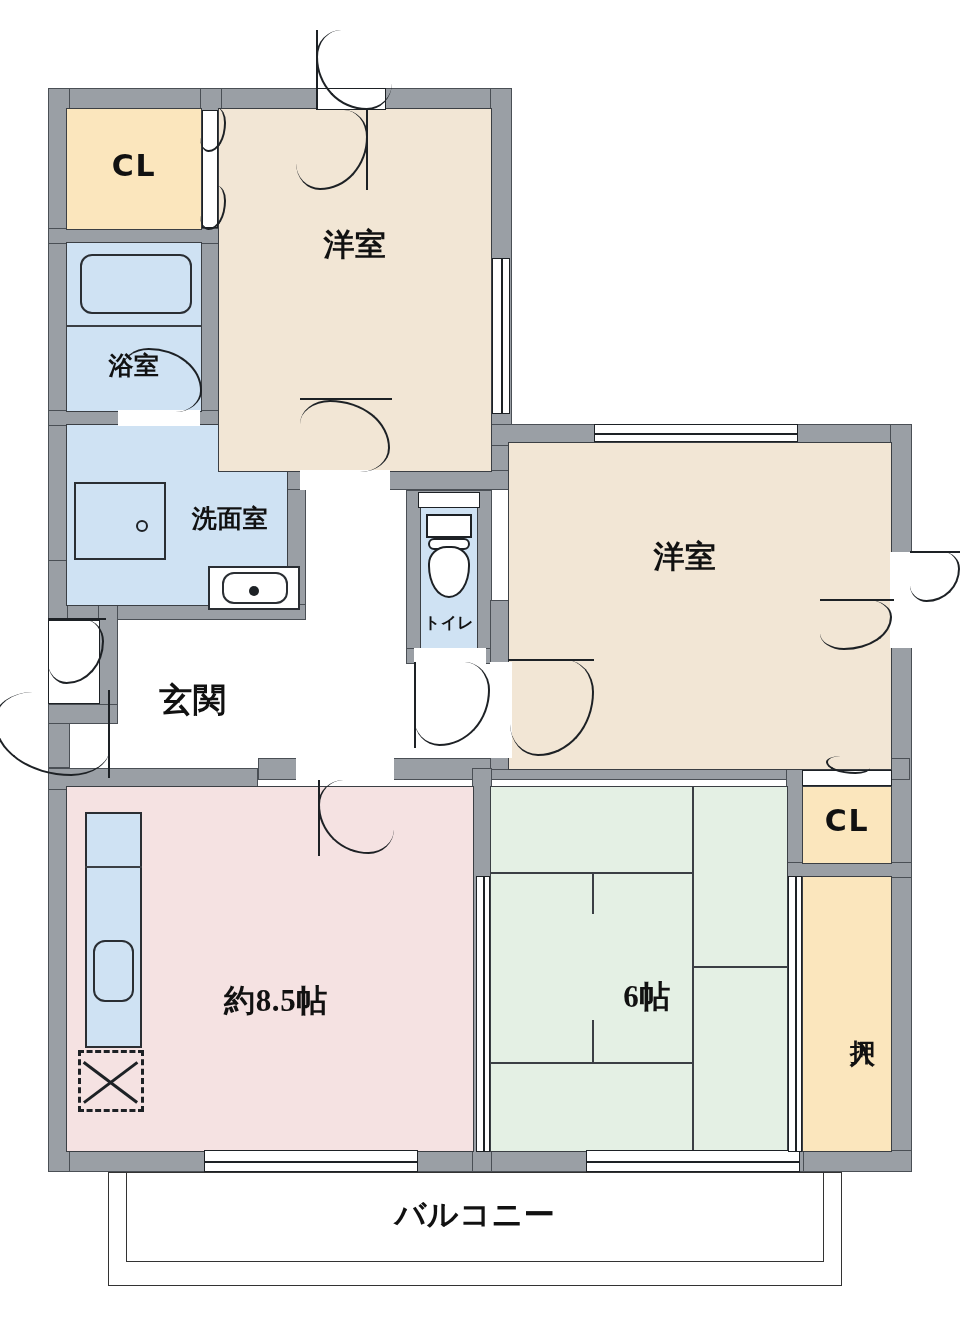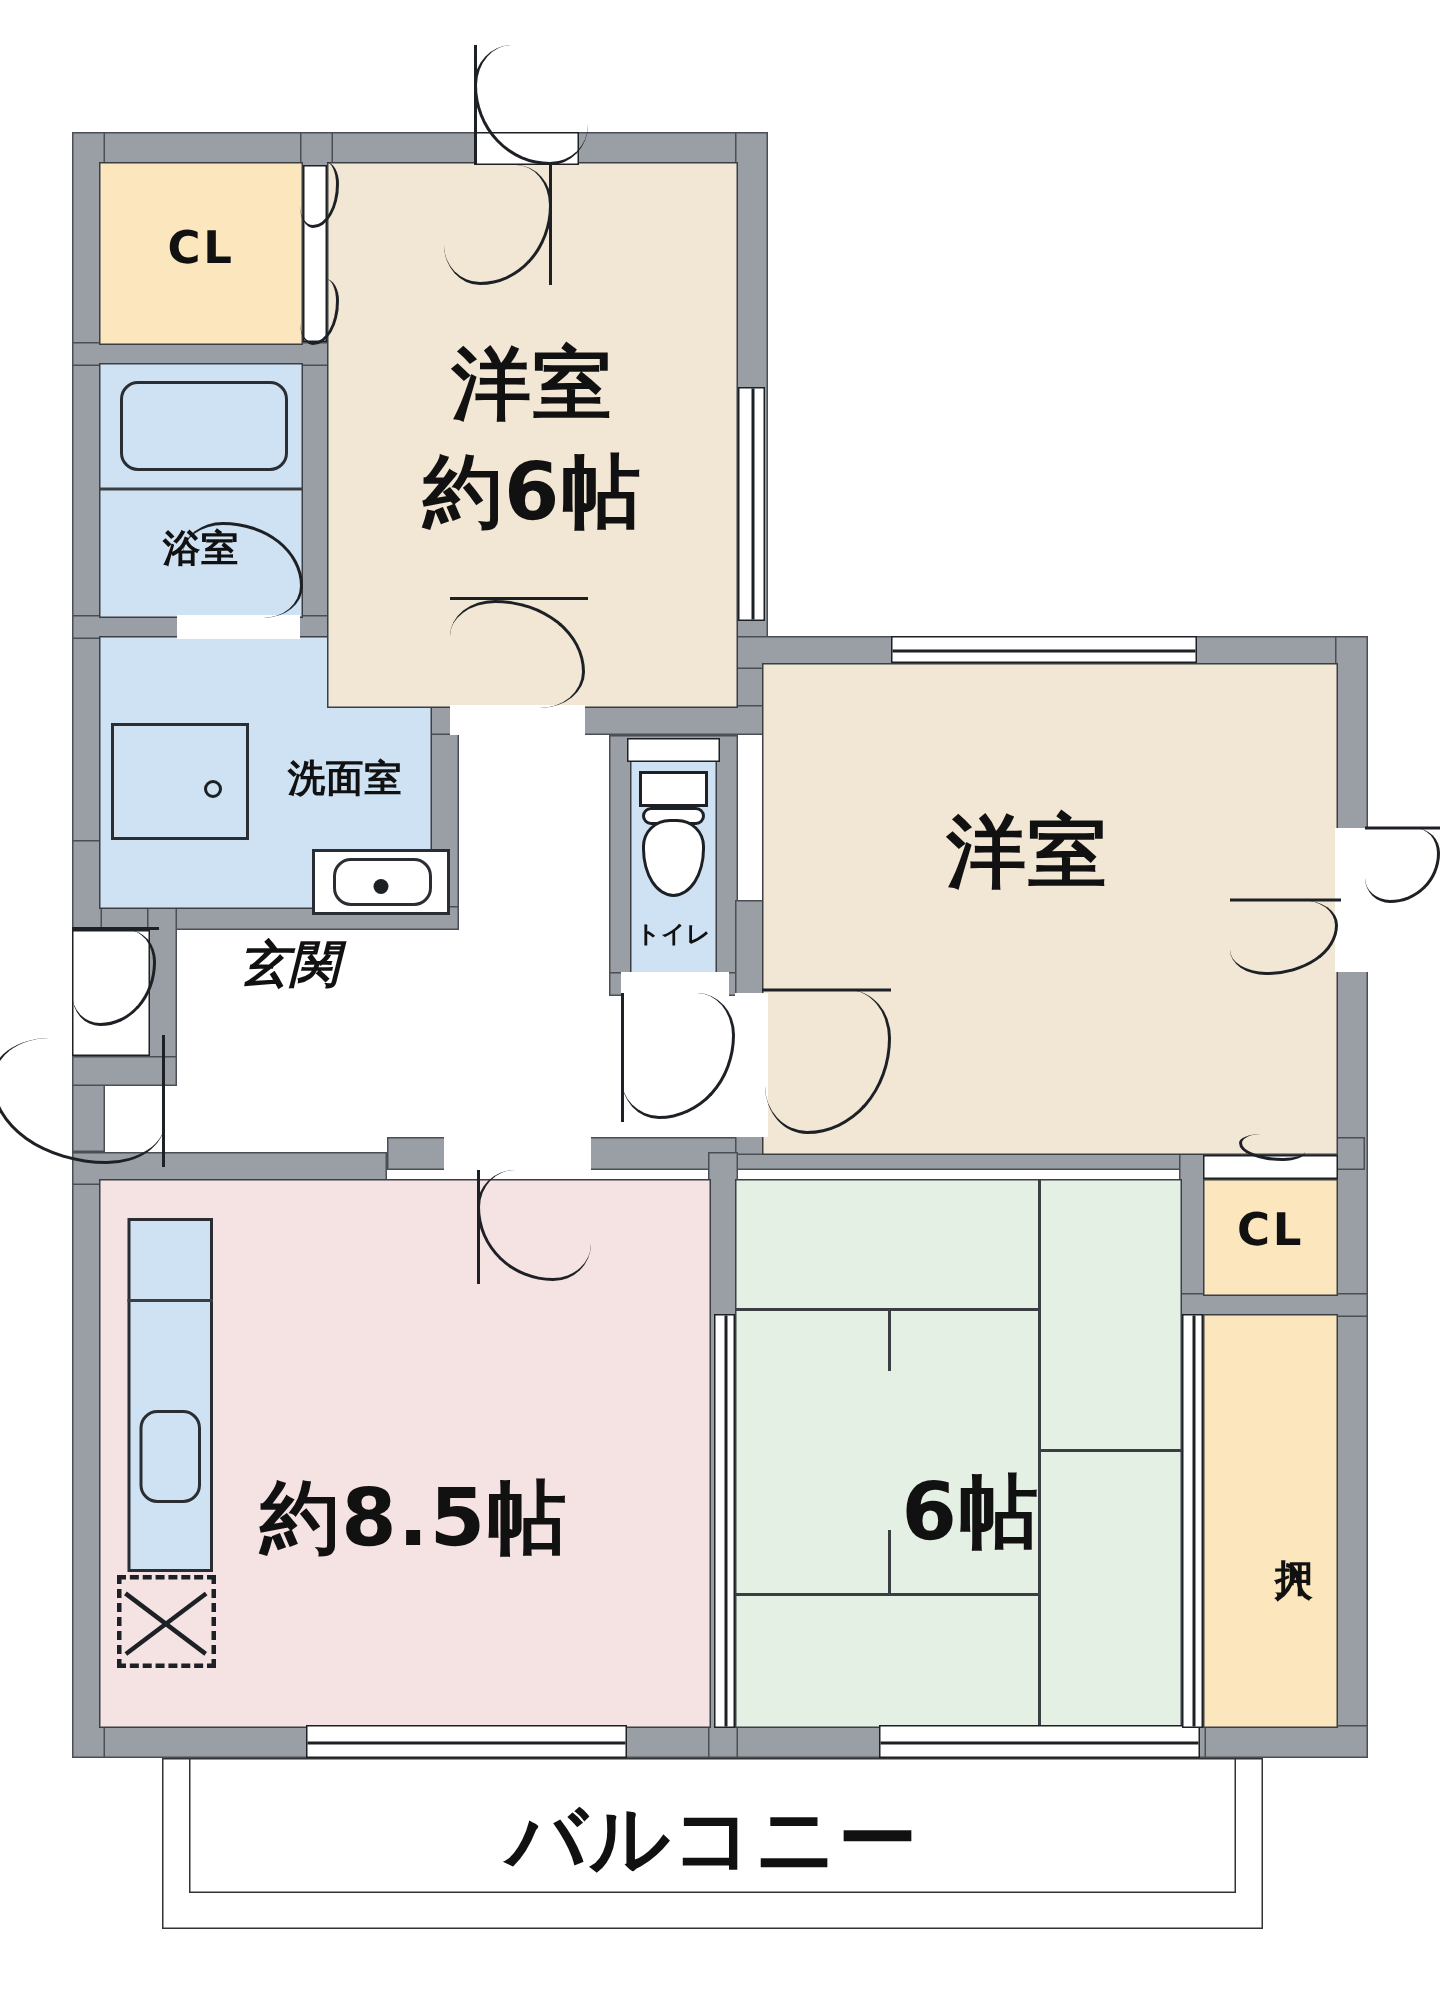--- a/index.html
+++ b/index.html
@@ -11,21 +11,21 @@
   .room      {position:absolute;box-sizing:border-box;border:1.6px solid #3b3f44;}
   .fill-yo   {background:#f2e6d5;}   
   .fill-pink {background:#f5e2e2;}   
   .fill-green{background:#e4f0e4;}   
   .fill-blue {background:#cfe2f3;}   
   .fill-cl   {background:#fbe6bd;}
 
   .label{position:absolute;color:#111;text-align:center;white-space:nowrap;
          font-family:"DejaVu Sans","Liberation Sans",sans-serif;font-weight:700;
          letter-spacing:0.02em;line-height:1.08;}
-  .lbl-lg{font-size:53px;}
+  .lbl-lg{font-size:31px;font-family:Liberation Serif, serif;}
   .lbl-md{font-size:33px;}
   .lbl-sm{font-size:25px;}
   .lbl-xs{font-size:16px;}
   .lbl-cl{font-size:30px;font-weight:600;letter-spacing:.06em;}
   .vert{writing-mode:vertical-rl;text-orientation:upright;}
 
   .line{position:absolute;background:#1d2125;}
   .hline{height:2px;}
   .vline{width:2px;}
   .thin{background:#3b3f44;}
@@ -212,24 +212,23 @@
   <div class="balcony" style="left:126px; top:1172px; width:698px; height:90px;"></div>
 
   <div class="label lbl-cl" style="left:86px; top:150px; width:96px;">CL</div>
 
   <div class="label lbl-sm" style="left:78px; top:352px; width:112px;">浴室</div>
 
   <div class="label lbl-sm" style="left:160px; top:505px; width:140px;">洗面室</div>
 
   <div class="label lbl-xs" style="left:408px; top:614px; width:82px;">トイレ</div>
 
-  <div class="label lbl-md" style="left:128px; top:625px; width:130px;font-style:italic;">玄関</div>
+  <div class="label lbl-md" style="left:128px; top:682px; width:130px;">玄関</div>
 
   <div class="label lbl-lg" style="left:268px; top:228px; width:174px;">洋室</div>
-  <div class="label lbl-lg" style="left:256px; top:300px; width:198px;">約6帖</div>
 
   <div class="label lbl-lg" style="left:598px; top:540px; width:174px;">洋室</div>
 
   <div class="label lbl-lg" style="left:170px; top:984px; width:212px;">約8.5帖</div>
 
   <div class="label lbl-lg" style="left:570px; top:980px; width:154px;">6帖</div>
 
   <div class="label lbl-cl" style="left:802px; top:805px; width:90px;">CL</div>
 
   <div class="label lbl-sm vert" style="left:818px; top:975px; width:58px; height:90px;">押入</div>

